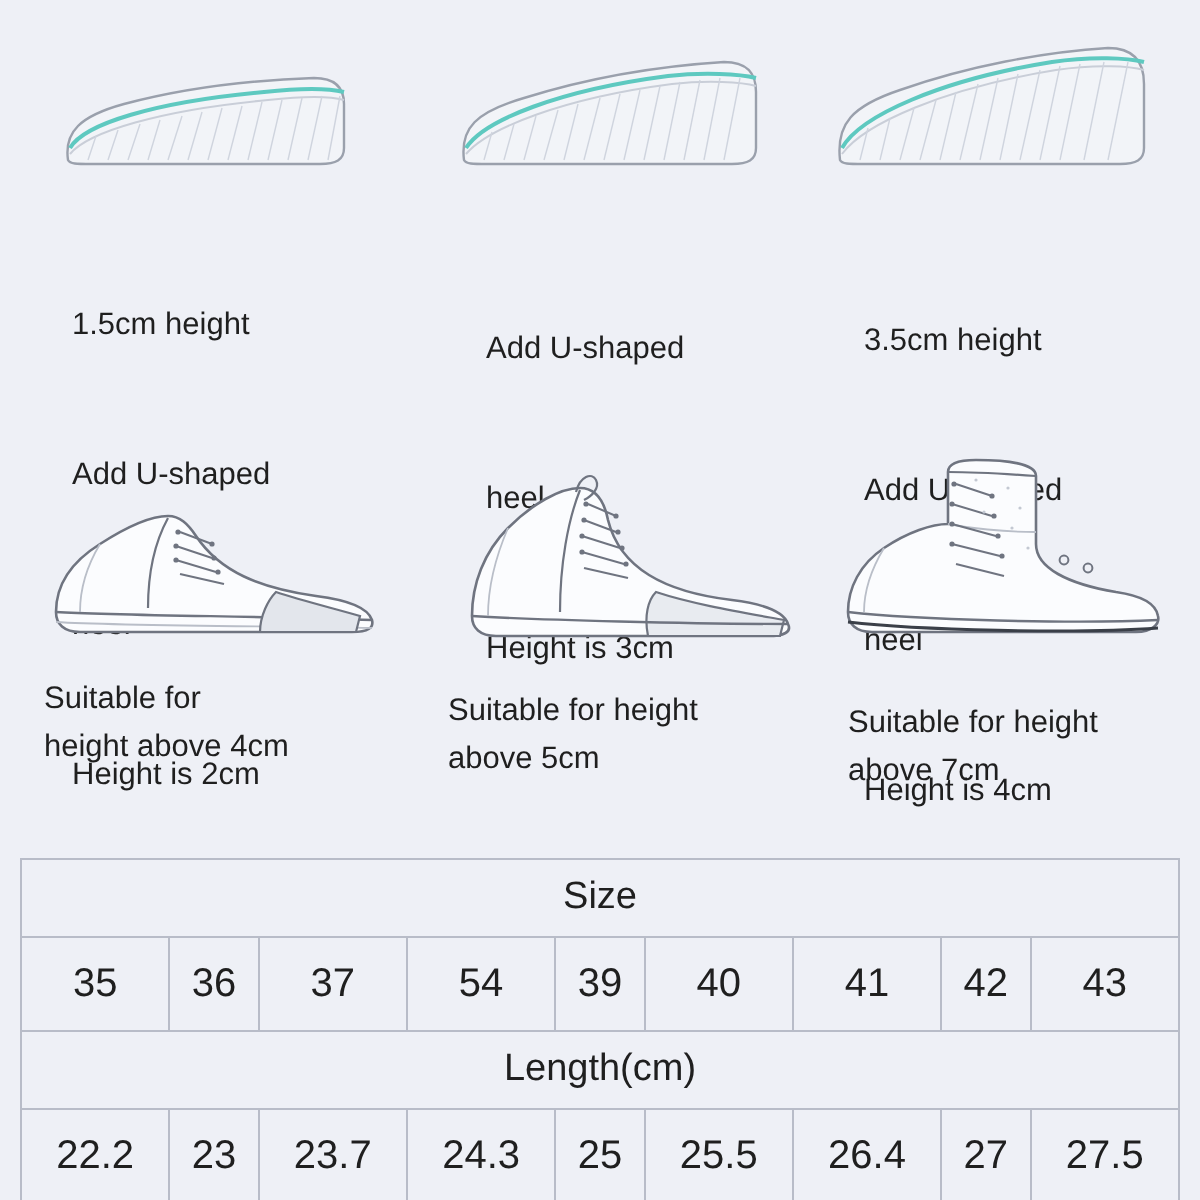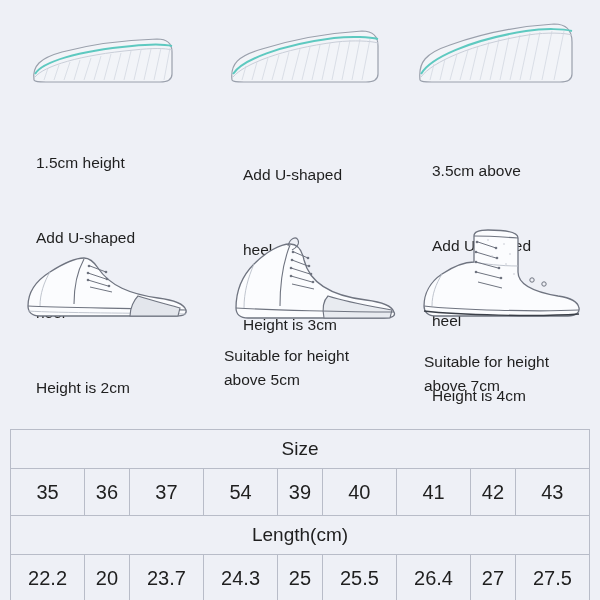--- a/index.html
+++ b/index.html
@@ -191,21 +191,21 @@
     <div>Height is 2cm</div>
   </div>
 
   <div class="insole-text t1">
     <div>Add U-shaped</div>
     <div>heel</div>
     <div>Height is 3cm</div>
   </div>
 
   <div class="insole-text t2">
-    <div>3.5cm above</div>
+    <div>3.5cm height</div>
     <div>Add U-shaped</div>
     <div>heel</div>
     <div>Height is 4cm</div>
   </div>
 
   <div class="shoe-row">
 
     <div class="shoe-cell s0">
       <svg width="185" height="90" viewBox="0 0 185 90">
         <path d="M22 74 C14 74 10 70 10 64 C10 52 16 40 32 30 C46 21 58 16 66 16 C72 16 76 20 80 26 C92 44 112 52 140 56 C156 58 166 62 168 68 C169 72 166 74 158 74 Z" fill="#fbfcfe" stroke="#6f7480" stroke-width="1.3"></path>
@@ -291,20 +291,24 @@
             <circle cx="86" cy="22" r="0.8"></circle>
           <circle cx="92" cy="32" r="0.8"></circle>
             <circle cx="74" cy="34" r="0.8"></circle>
           <circle cx="88" cy="42" r="0.8"></circle>
             <circle cx="96" cy="52" r="0.8"></circle>
         </g>
       </svg>
     </div>
   </div>
 
+  <div class="suitable u0">
+    <div>Suitable for</div>
+    <div>height above 4cm</div>
+  </div>
   <div class="suitable u1">
     <div>Suitable for height</div>
     <div>above 5cm</div>
   </div>
   <div class="suitable u2">
     <div>Suitable for height</div>
     <div>above 7cm</div>
   </div>
 
   <table class="size-table">
@@ -321,21 +325,21 @@
         <td class="val-cell">40</td>
         <td class="val-cell">41</td>
         <td class="val-cell">42</td>
         <td class="val-cell">43</td>
       </tr>
       <tr>
         <td class="hdr-cell" colspan="9">Length(cm)</td>
       </tr>
       <tr>
         <td class="val-cell">22.2</td>
-        <td class="val-cell">20</td>
+        <td class="val-cell">23</td>
         <td class="val-cell">23.7</td>
         <td class="val-cell">24.3</td>
         <td class="val-cell">25</td>
         <td class="val-cell">25.5</td>
         <td class="val-cell">26.4</td>
         <td class="val-cell">27</td>
         <td class="val-cell">27.5</td>
       </tr>
     </tbody>
   </table>

